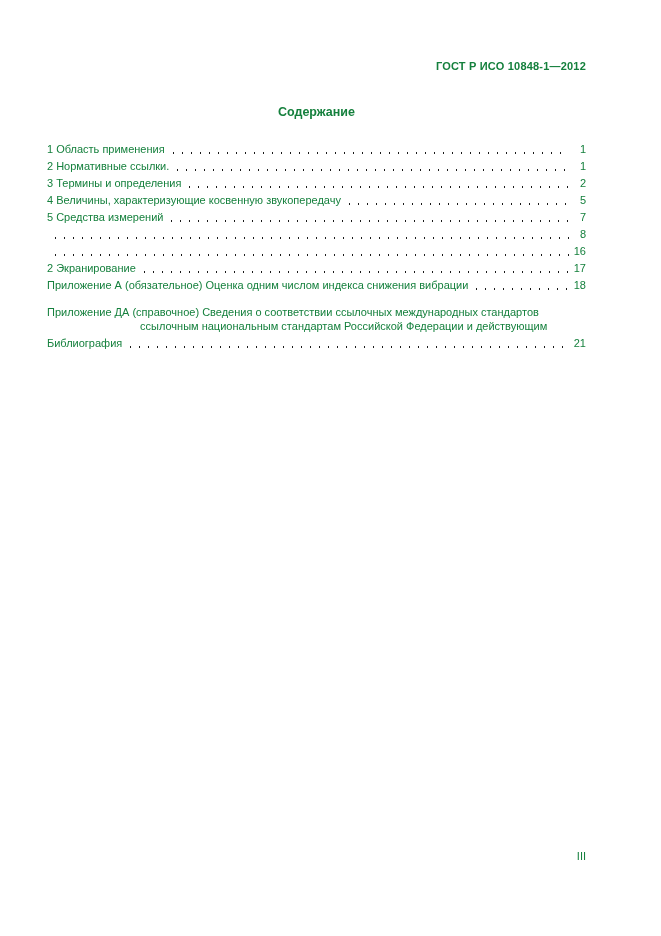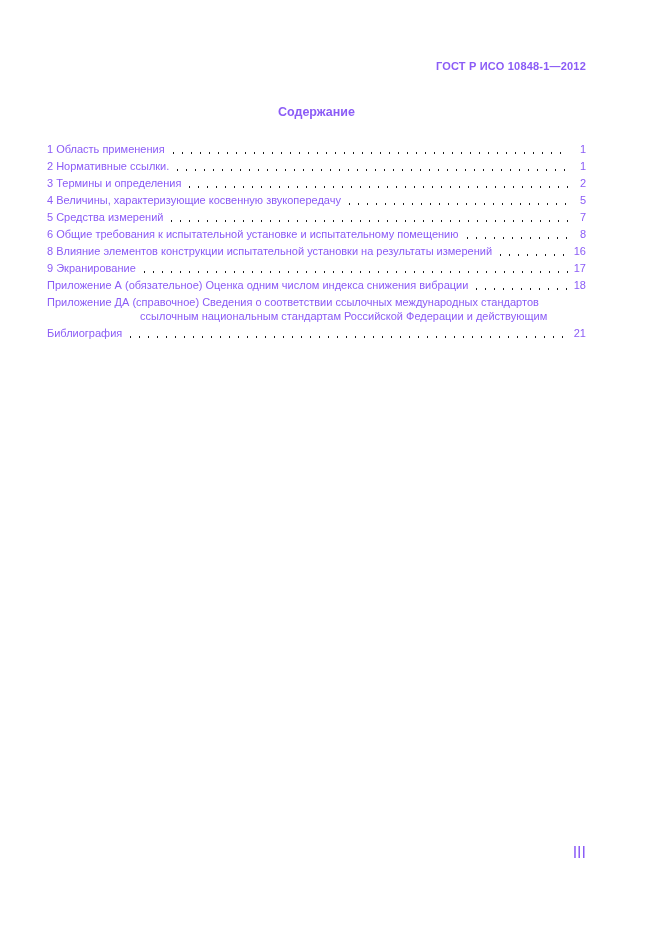--- a/index.html
+++ b/index.html
@@ -6,21 +6,21 @@
     margin: 0;
     padding: 0;
     background: #ffffff;
   }
   .page {
     position: relative;
     width: 661px;
     height: 936px;
     background: #ffffff;
     font-family: "Liberation Sans", "DejaVu Sans", sans-serif;
-    color: #8b5cf6;
+    color: #15803d;
     box-sizing: border-box;
     padding: 60px 75px 0 47px;
     overflow: hidden;
   }
   .doc-header {
     text-align: right;
     font-size: 11px;
     font-weight: bold;
     line-height: 13px;
     letter-spacing: 0.2px;
@@ -56,36 +56,37 @@
     background-position: left bottom 3px;
   }
   .pg {
     flex: 0 0 auto;
     min-width: 14px;
     text-align: right;
   }
   .toc-multi {
     padding-top: 2px;
     padding-bottom: 2px;
+    margin-top: 10px;
   }
   .toc-multi .toc-line {
     line-height: 13.5px;
     white-space: nowrap;
   }
   .toc-multi .toc-row {
     line-height: 13.5px;
   }
   .indent {
     margin-left: 93px;
   }
   .footer-pg {
     position: absolute;
     right: 75px;
     bottom: 74px;
-    font-size: 16px;
+    font-size: 11px;
   }
 </style>
 </head>
 <body>
 
 <div class="page">
 
   <div class="doc-header">ГОСТ Р ИСО 10848-1—2012</div>
 
   <div class="doc-title">Содержание</div>
@@ -116,34 +117,32 @@
       <span class="pg">5</span>
     </div>
 
     <div class="toc-row">
       <span class="label">5 Средства измерений</span>
       <span class="leader"></span>
       <span class="pg">7</span>
     </div>
 
     <div class="toc-row">
-      <span class="label">6 Общие требования к испытательной установке и испытательному помещению</span>
       <span class="leader"></span>
       <span class="pg">8</span>
     </div>
 
 
     <div class="toc-row">
-      <span class="label">8 Влияние элементов конструкции испытательной установки на результаты измерений</span>
       <span class="leader"></span>
       <span class="pg">16</span>
     </div>
 
     <div class="toc-row">
-      <span class="label">9 Экранирование</span>
+      <span class="label">2 Экранирование</span>
       <span class="leader"></span>
       <span class="pg">17</span>
     </div>
 
     <div class="toc-row">
       <span class="label">Приложение А (обязательное) Оценка одним числом индекса снижения вибрации</span>
       <span class="leader"></span>
       <span class="pg">18</span>
     </div>
 

